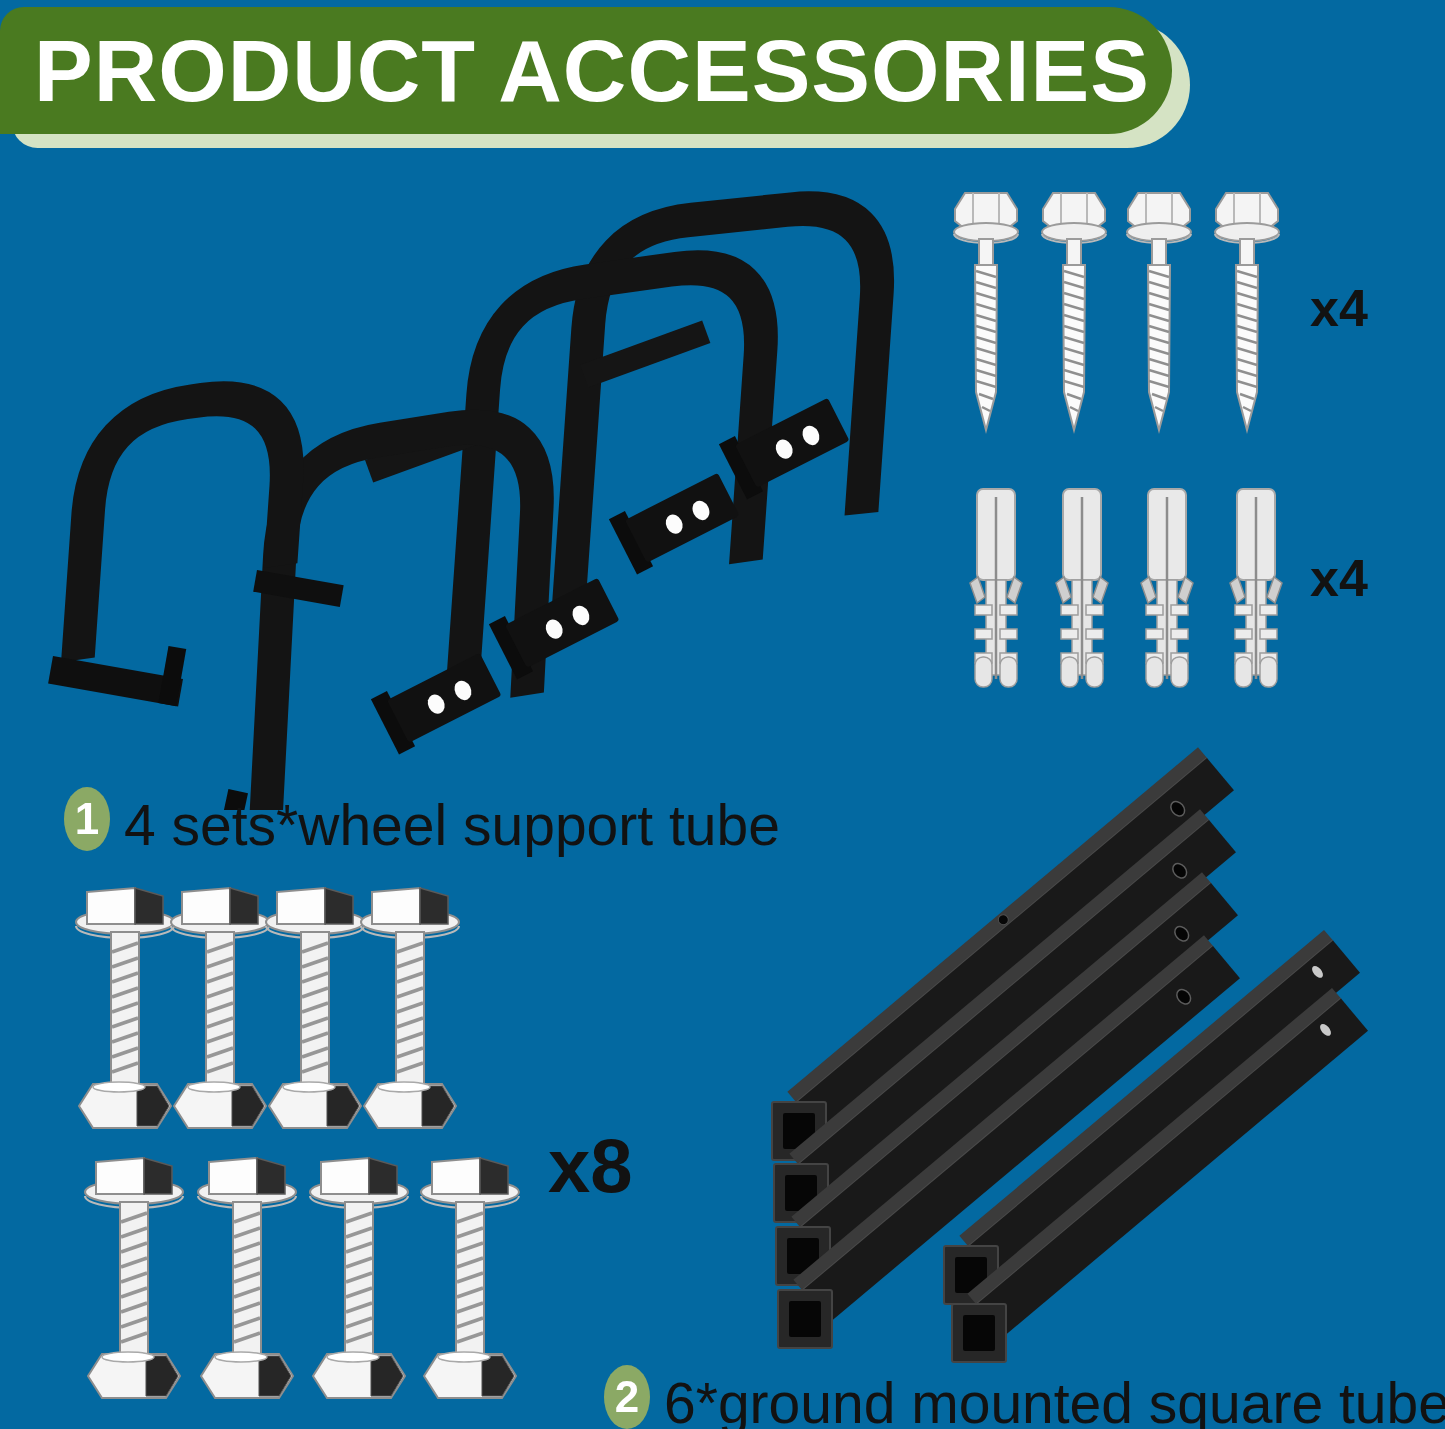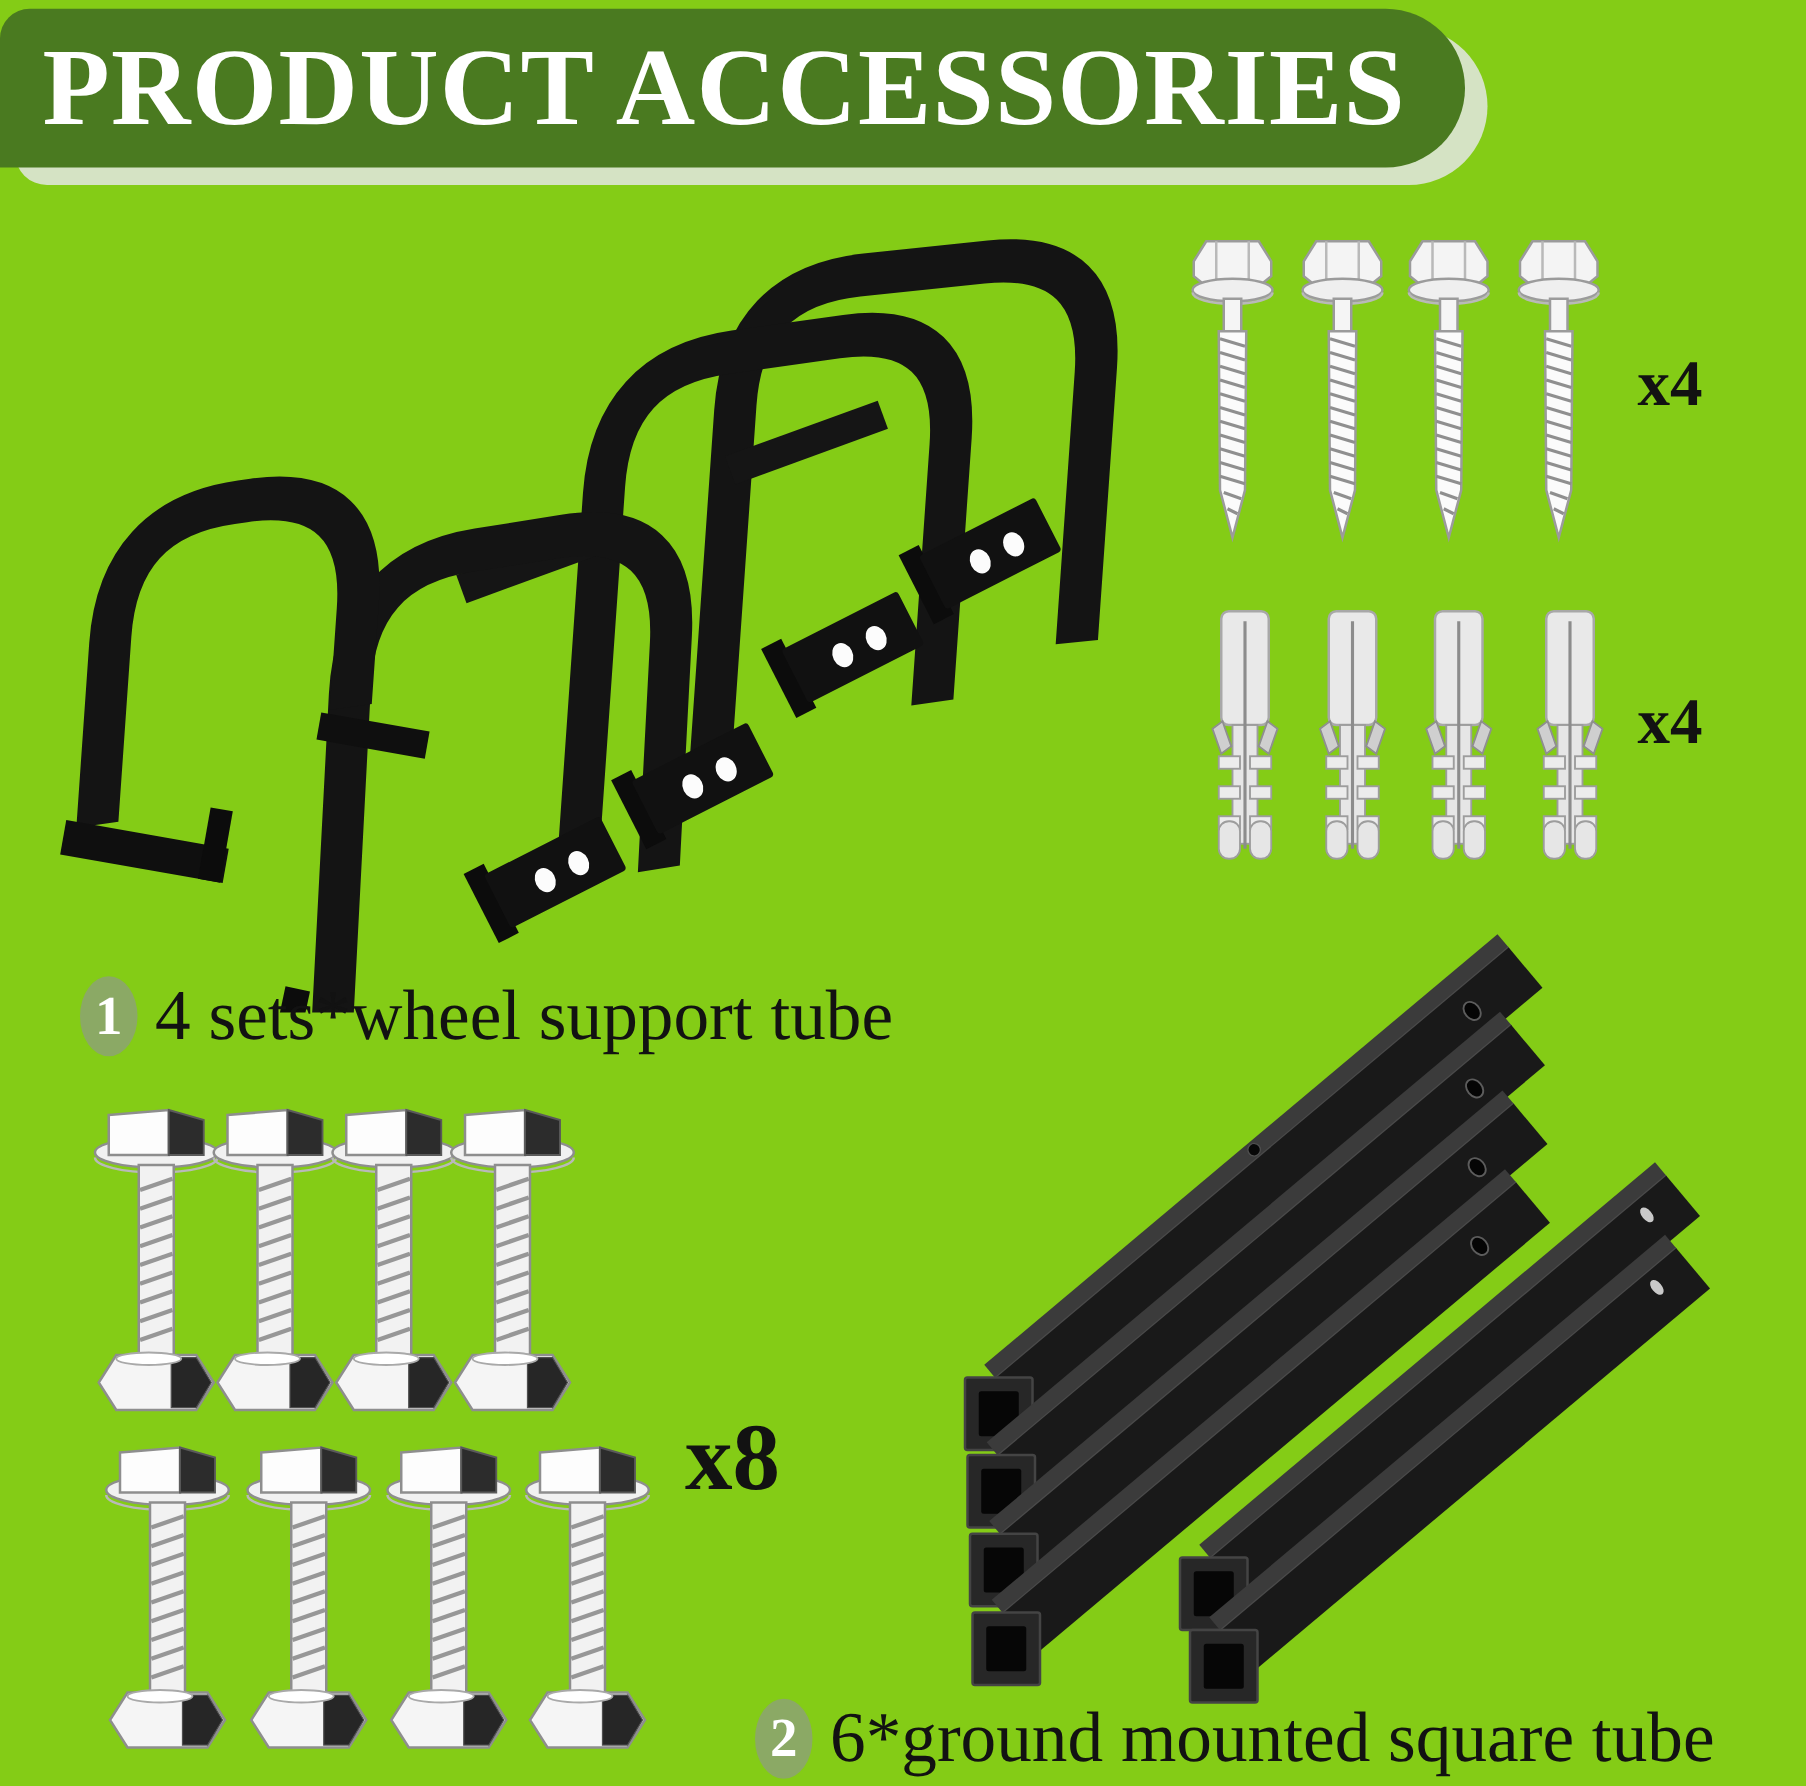--- a/index.html
+++ b/index.html
@@ -1,37 +1,37 @@
 <!DOCTYPE html>
 <html><head>
 <meta charset="utf-8">
 <style>
   html,body{margin:0;padding:0;background:#ffffff;}
-  .canvas{position:relative;width:1445px;height:1429px;background:#84cc16;overflow:hidden;
-          font-family:Liberation Serif, serif;}
+  .canvas{position:relative;width:1445px;height:1429px;background:#0369a1;overflow:hidden;
+          font-family:Liberation Sans, sans-serif;}
   
   .banner-shadow{position:absolute;left:12px;top:22px;width:1178px;height:126px;
                  background:#d5e3c4;border-radius:26px 64px 64px 26px;}
   .banner{position:absolute;left:0;top:7px;width:1172px;height:127px;background:#4a7a20;
           border-radius:24px 64px 64px 0;display:flex;align-items:center;padding-left:34px;
           box-sizing:border-box;}
   .banner-title{font-weight:700;font-size:88px;letter-spacing:1px;color:#ffffff;white-space:nowrap;}
   
   .count{position:absolute;font-weight:700;font-size:52px;color:#121212;line-height:1;}
   .c-screws{left:1310px;top:282px;}
   .c-anchors{left:1310px;top:552px;}
   .c-bolts{left:548px;top:1128px;font-size:76px;}
   
   .callout{position:absolute;display:flex;align-items:center;gap:14px;}
   .callout1{left:64px;top:780px;}
   .callout2{left:604px;top:1358px;}
   .badge{width:46px;height:64px;border-radius:50%;background:#8ba965;color:#ffffff;
          font-weight:700;font-size:44px;display:flex;align-items:center;justify-content:center;
          flex:0 0 auto;}
-  .callout-label{font-weight:400;font-size:57px;color:#121212;white-space:nowrap;}
+  .callout-label{font-weight:400;font-size:57px;color:#121212;white-space:nowrap;margin-top:12px;}
   
   .ill{position:absolute;}
   .rack{left:35px;top:160px;}
   .screws{left:940px;top:185px;}
   .anchors{left:960px;top:483px;}
   .bolts-r1{left:60px;top:880px;}
   .bolts-r2{left:72px;top:1150px;}
   .tubes{left:740px;top:740px;}
 </style>
 </head>

